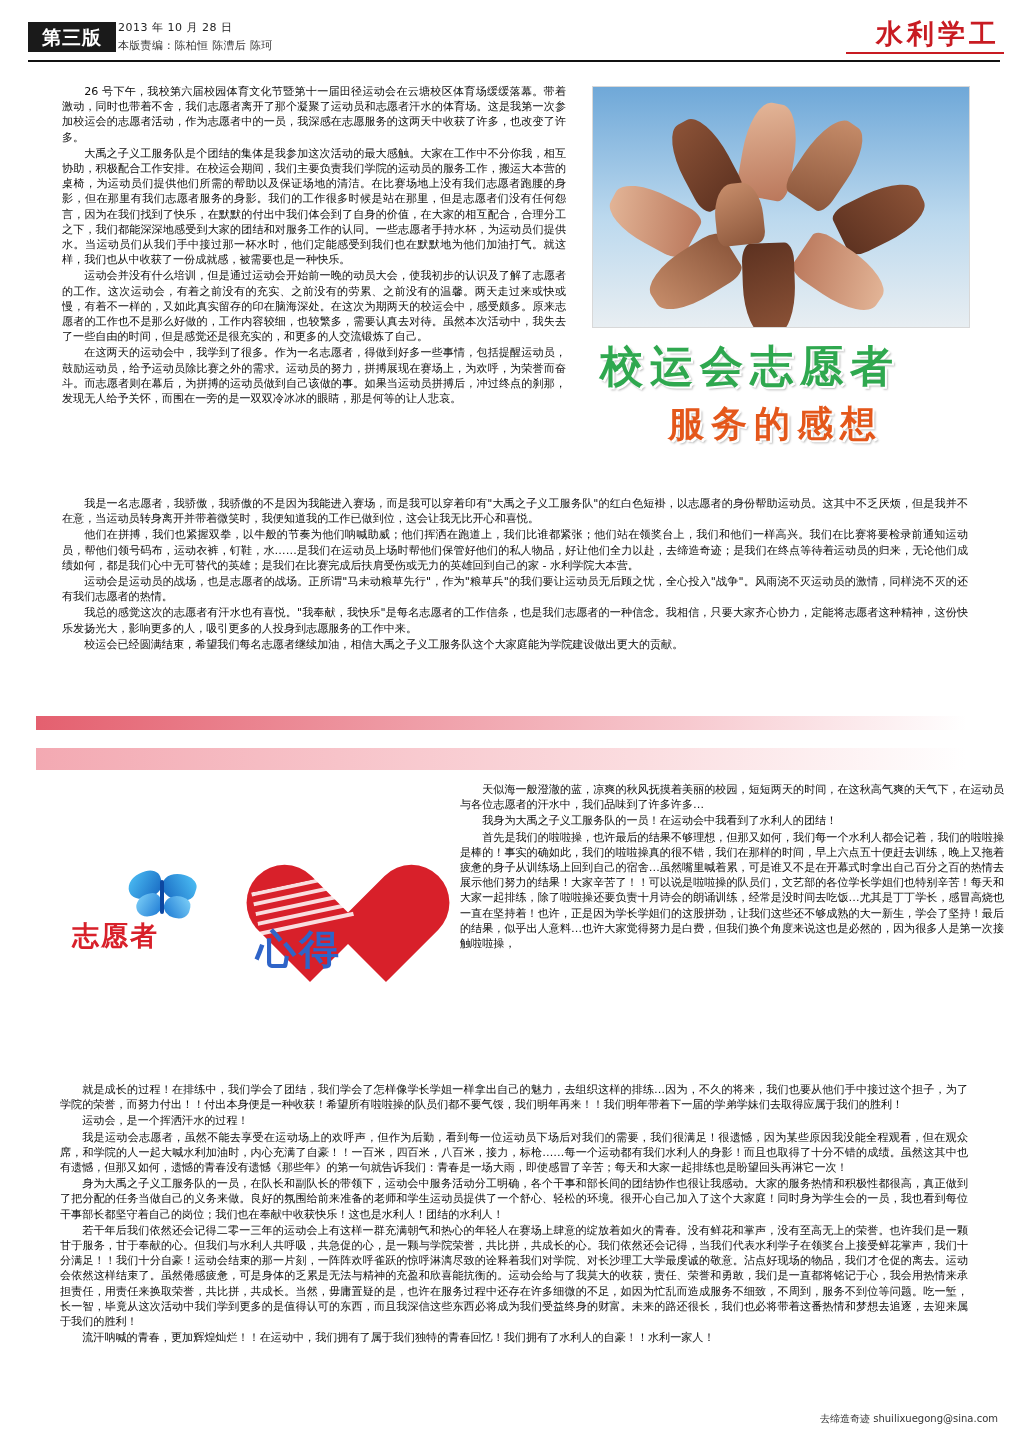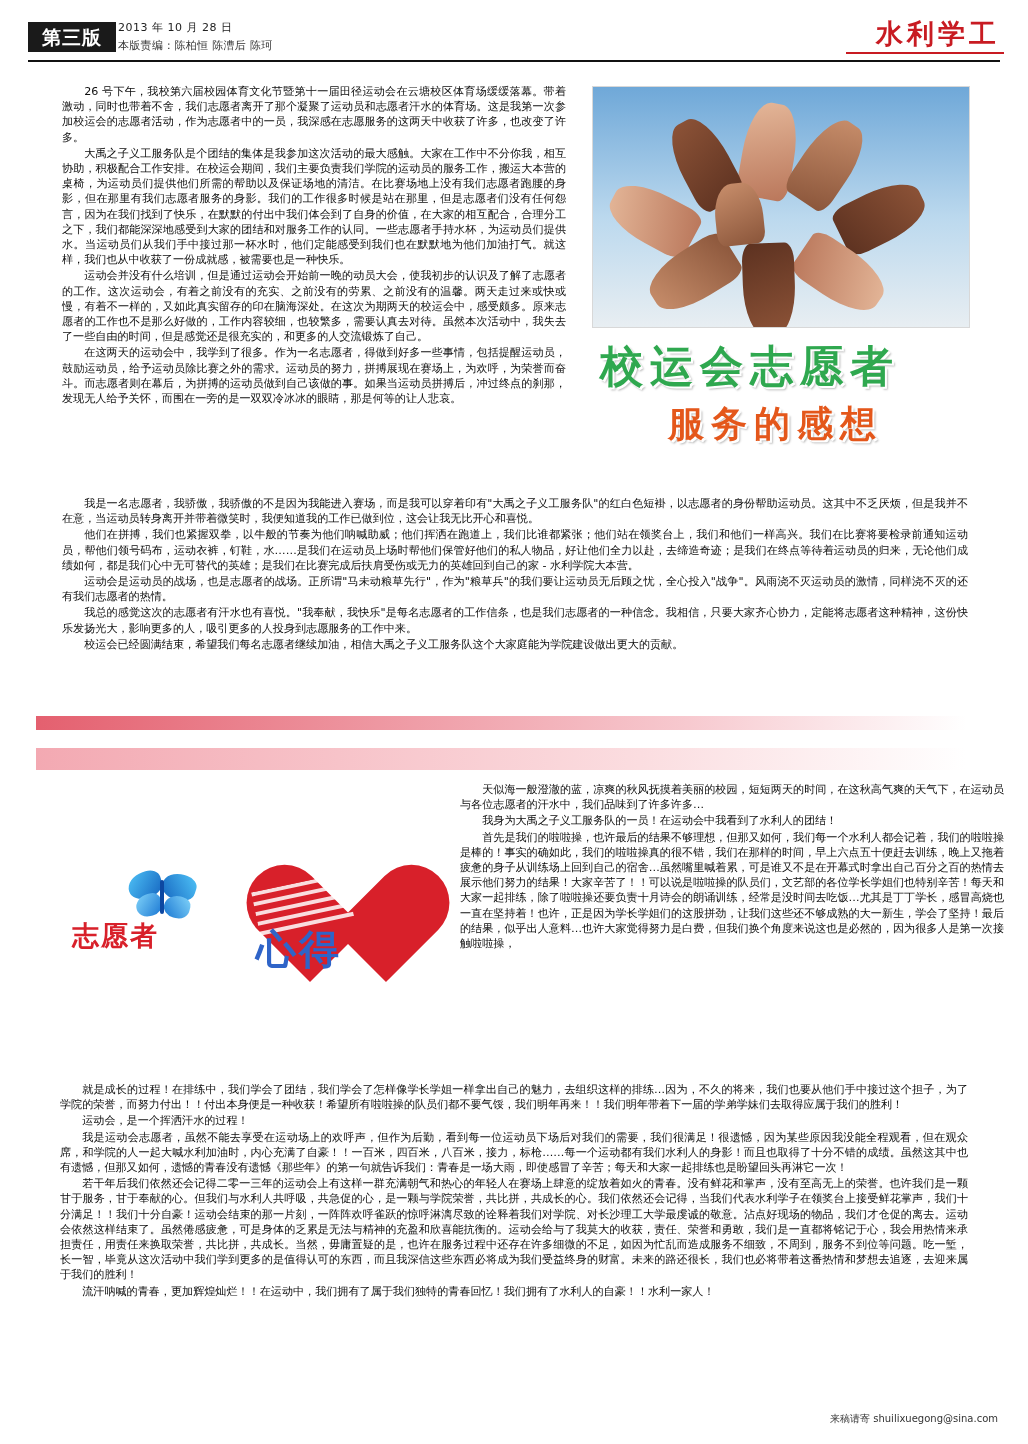--- a/index.html
+++ b/index.html
@@ -220,18 +220,19 @@
   <div class="article-br">
     <p>天似海一般澄澈的蓝，凉爽的秋风抚摸着美丽的校园，短短两天的时间，在这秋高气爽的天气下，在运动员与各位志愿者的汗水中，我们品味到了许多许多…</p>
     <p>我身为大禹之子义工服务队的一员！在运动会中我看到了水利人的团结！</p>
     <p>首先是我们的啦啦操，也许最后的结果不够理想，但那又如何，我们每一个水利人都会记着，我们的啦啦操是棒的！事实的确如此，我们的啦啦操真的很不错，我们在那样的时间，早上六点五十便赶去训练，晚上又拖着疲惫的身子从训练场上回到自己的宿舍…虽然嘴里喊着累，可是谁又不是在开幕式时拿出自己百分之百的热情去展示他们努力的结果！大家辛苦了！！可以说是啦啦操的队员们，文艺部的各位学长学姐们也特别辛苦！每天和大家一起排练，除了啦啦操还要负责十月诗会的朗诵训练，经常是没时间去吃饭…尤其是丁丁学长，感冒高烧也一直在坚持着！也许，正是因为学长学姐们的这股拼劲，让我们这些还不够成熟的大一新生，学会了坚持！最后的结果，似乎出人意料…也许大家觉得努力是白费，但我们换个角度来说这也是必然的，因为很多人是第一次接触啦啦操，</p>
   </div>
 
   <div class="article-bw">
     <p>就是成长的过程！在排练中，我们学会了团结，我们学会了怎样像学长学姐一样拿出自己的魅力，去组织这样的排练…因为，不久的将来，我们也要从他们手中接过这个担子，为了学院的荣誉，而努力付出！！付出本身便是一种收获！希望所有啦啦操的队员们都不要气馁，我们明年再来！！我们明年带着下一届的学弟学妹们去取得应属于我们的胜利！</p>
     <p>运动会，是一个挥洒汗水的过程！</p>
     <p>我是运动会志愿者，虽然不能去享受在运动场上的欢呼声，但作为后勤，看到每一位运动员下场后对我们的需要，我们很满足！很遗憾，因为某些原因我没能全程观看，但在观众席，和学院的人一起大喊水利加油时，内心充满了自豪！！一百米，四百米，八百米，接力，标枪……每一个运动都有我们水利人的身影！而且也取得了十分不错的成绩。虽然这其中也有遗憾，但那又如何，遗憾的青春没有遗憾《那些年》的第一句就告诉我们：青春是一场大雨，即使感冒了辛苦；每天和大家一起排练也是盼望回头再淋它一次！</p>
+    <p>身为大禹之子义工服务队的一员，在队长和副队长的带领下，运动会中服务活动分工明确，各个干事和部长间的团结协作也很让我感动。大家的服务热情和积极性都很高，真正做到了把分配的任务当做自己的义务来做。良好的氛围给前来准备的老师和学生运动员提供了一个舒心、轻松的环境。很开心自己加入了这个大家庭！同时身为学生会的一员，我也看到每位干事部长都坚守着自己的岗位；我们也在奉献中收获快乐！这也是水利人！团结的水利人！</p>
     <p>若干年后我们依然还会记得二零一三年的运动会上有这样一群充满朝气和热心的年轻人在赛场上肆意的绽放着如火的青春。没有鲜花和掌声，没有至高无上的荣誉。也许我们是一颗甘于服务，甘于奉献的心。但我们与水利人共呼吸，共急促的心，是一颗与学院荣誉，共比拼，共成长的心。我们依然还会记得，当我们代表水利学子在领奖台上接受鲜花掌声，我们十分满足！！我们十分自豪！运动会结束的那一片刻，一阵阵欢呼雀跃的惊呼淋漓尽致的诠释着我们对学院、对长沙理工大学最虔诚的敬意。沾点好现场的物品，我们才仓促的离去。运动会依然这样结束了。虽然倦感疲惫，可是身体的乏累是无法与精神的充盈和欣喜能抗衡的。运动会给与了我莫大的收获，责任、荣誉和勇敢，我们是一直都将铭记于心，我会用热情来承担责任，用责任来换取荣誉，共比拼，共成长。当然，毋庸置疑的是，也许在服务过程中还存在许多细微的不足，如因为忙乱而造成服务不细致，不周到，服务不到位等问题。吃一堑，长一智，毕竟从这次活动中我们学到更多的是值得认可的东西，而且我深信这些东西必将成为我们受益终身的财富。未来的路还很长，我们也必将带着这番热情和梦想去追逐，去迎来属于我们的胜利！</p>
     <p>流汗呐喊的青春，更加辉煌灿烂！！在运动中，我们拥有了属于我们独特的青春回忆！我们拥有了水利人的自豪！！水利一家人！</p>
   </div>
 
-  <div class="footer">来稿请寄 shuilixuegong@sina.com</div>
+  <div class="footer">去缔造奇迹 shuilixuegong@sina.com</div>
 </div>
 
 </body></html>

